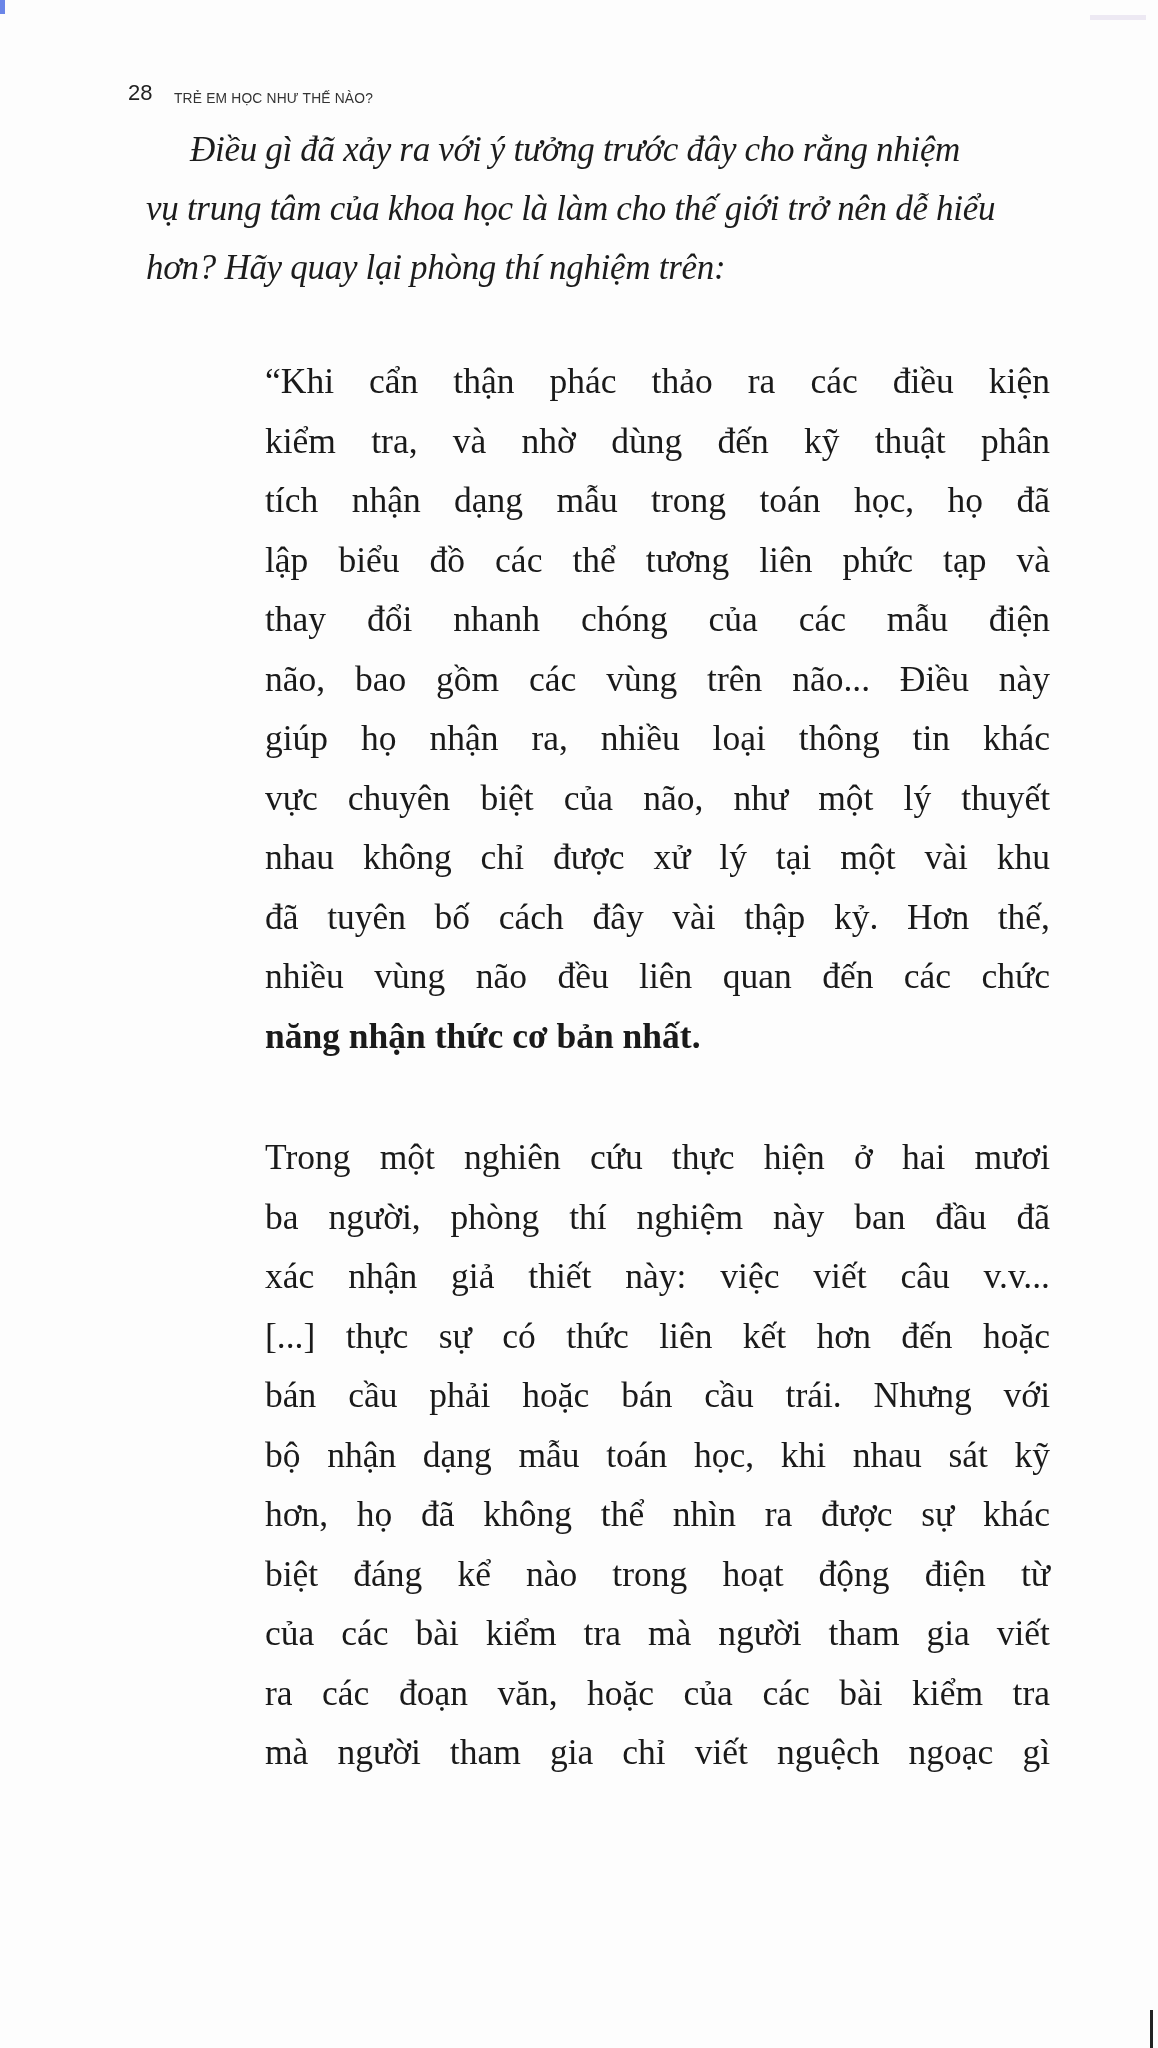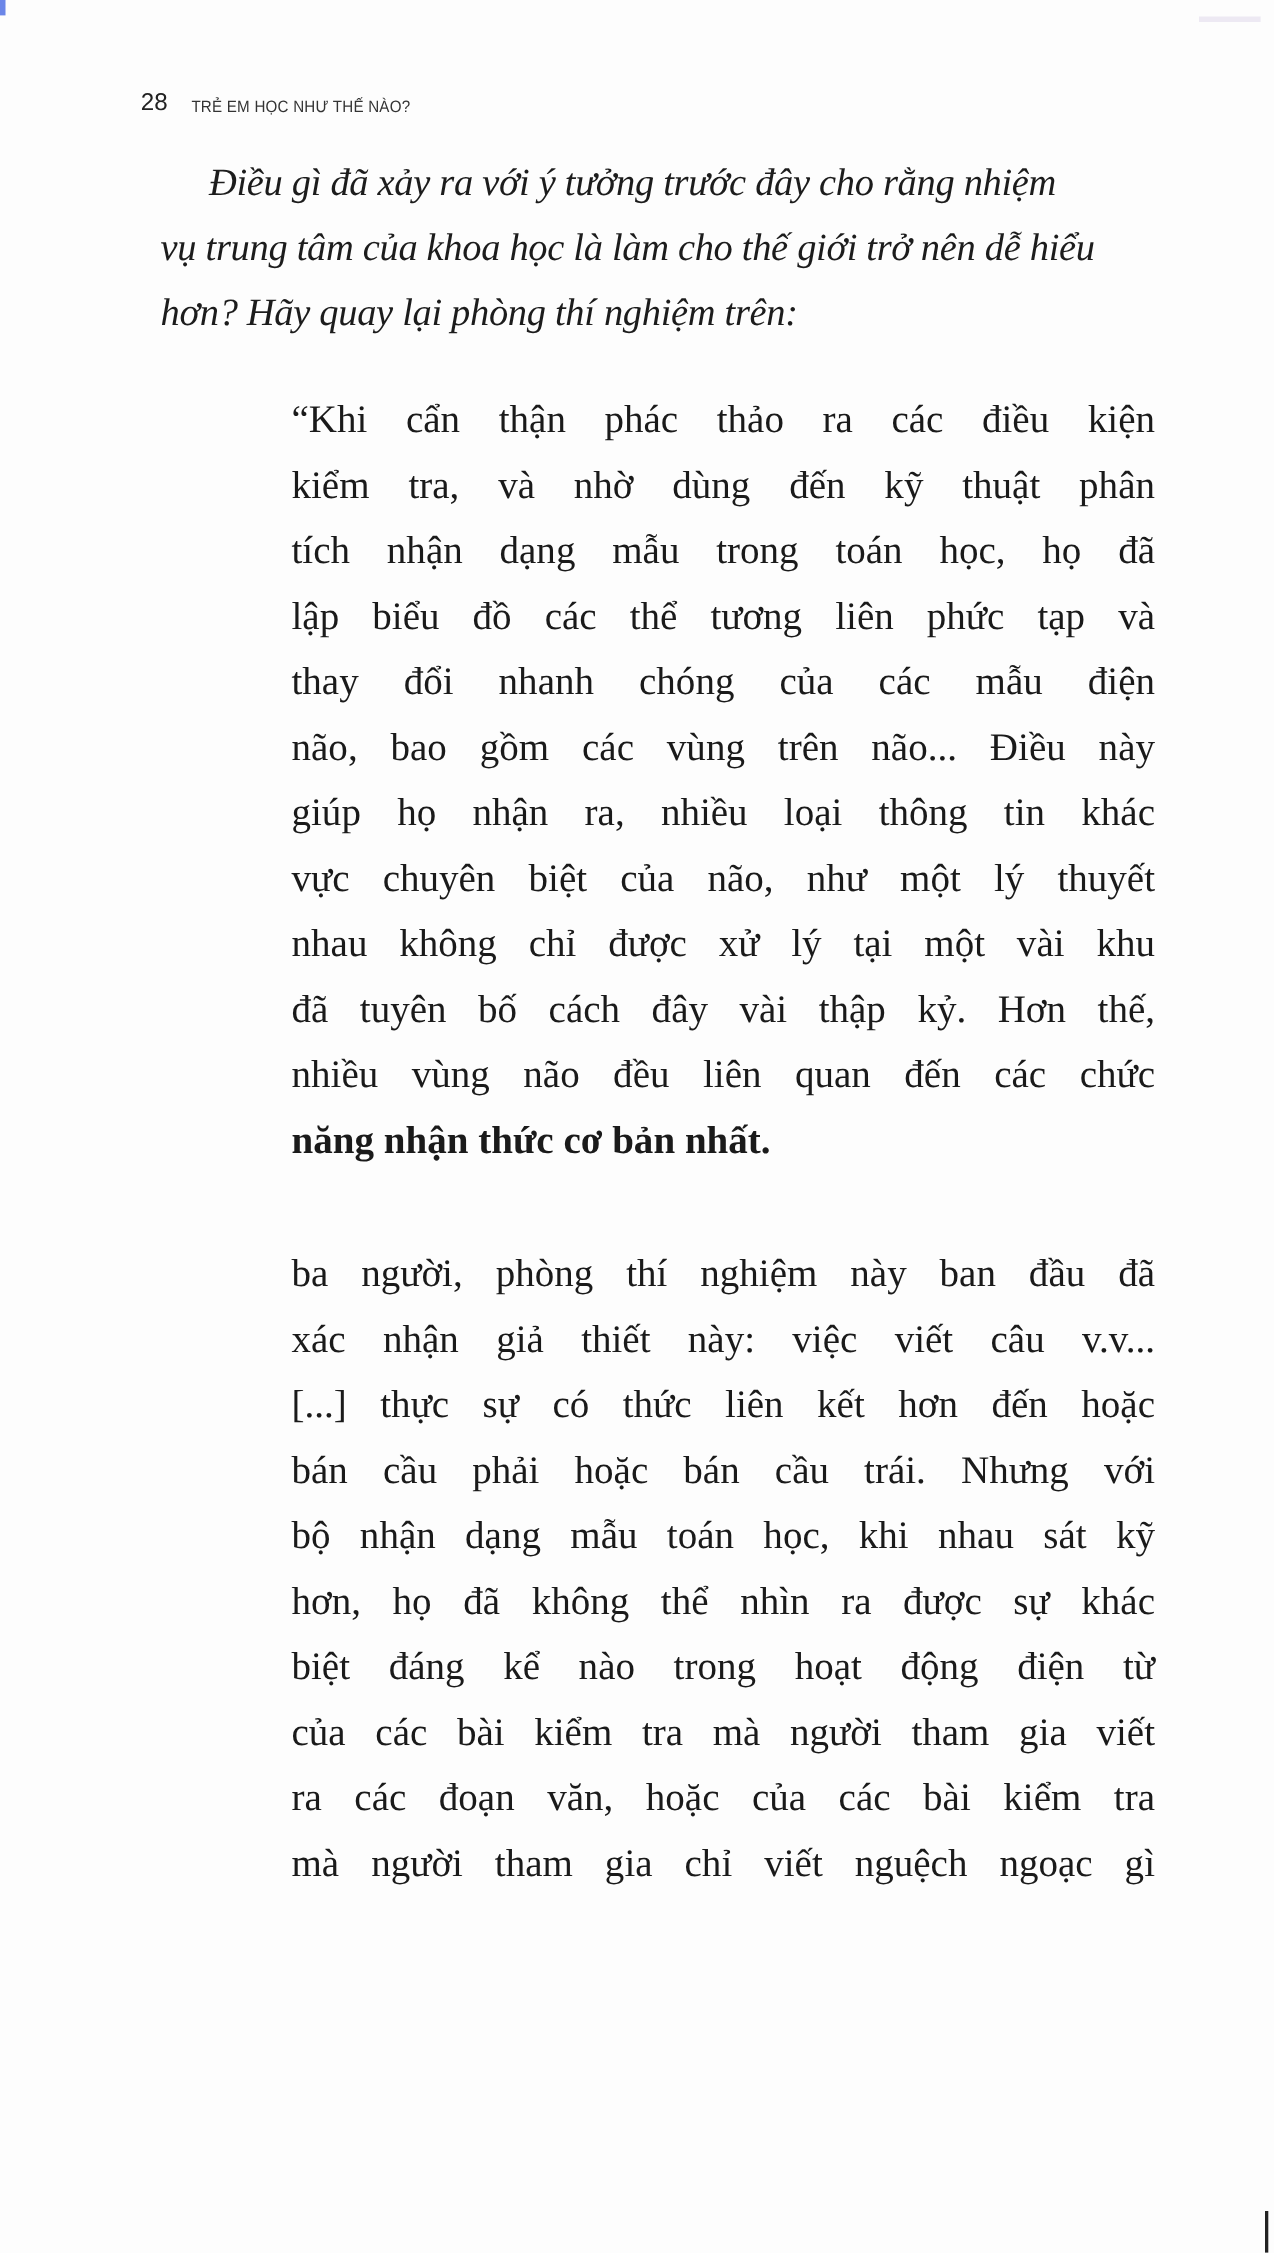--- a/index.html
+++ b/index.html
@@ -23,21 +23,21 @@
   }
   .running-head {
     position: absolute; left: 128px; top: 80px;
     display: flex; align-items: flex-end; gap: 22px;
     font-family: "Liberation Sans", "DejaVu Sans", sans-serif;
   }
   .page-number { font-size: 22px; color: #222; }
   .running-title { font-size: 15px; color: #333; letter-spacing: 0.2px; transform: scaleX(0.92); transform-origin: left; }
 
   .intro {
-    position: absolute; left: 146px; top: 136px; width: 952px;
+    position: absolute; left: 146px; top: 120px; width: 952px;
     font-style: italic; font-size: 35px; line-height: 59px;
     color: #1c1c1c; letter-spacing: -0.3px;
   }
   .intro .indent { display: inline-block; width: 44px; }
   .intro-line { display: block; white-space: nowrap; }
 
   .quote {
     position: absolute; left: 265px; top: 352px; width: 785px;
     font-size: 35.5px; line-height: 59.5px; color: #1a1a1a;
   }
@@ -73,20 +73,21 @@
     <span class="q-line">não, bao gồm các vùng trên não... Điều này</span>
     <span class="q-line">giúp họ nhận ra, nhiều loại thông tin khác</span>
     <span class="q-line">vực chuyên biệt của não, như một lý thuyết</span>
     <span class="q-line">nhau không chỉ được xử lý tại một vài khu</span>
     <span class="q-line">đã tuyên bố cách đây vài thập kỷ. Hơn thế,</span>
     <span class="q-line">nhiều vùng não đều liên quan đến các chức</span>
     <span class="q-line last">năng nhận thức cơ bản nhất.</span>
   </div>
   <div class="para-gap"></div>
   <div>
+    <span class="q-line">Trong một nghiên cứu thực hiện ở hai mươi</span>
     <span class="q-line">ba người, phòng thí nghiệm này ban đầu đã</span>
     <span class="q-line">xác nhận giả thiết này: việc viết câu v.v...</span>
     <span class="q-line">[...] thực sự có thức liên kết hơn đến hoặc</span>
     <span class="q-line">bán cầu phải hoặc bán cầu trái. Nhưng với</span>
     <span class="q-line">bộ nhận dạng mẫu toán học, khi nhau sát kỹ</span>
     <span class="q-line">hơn, họ đã không thể nhìn ra được sự khác</span>
     <span class="q-line">biệt đáng kể nào trong hoạt động điện từ</span>
     <span class="q-line">của các bài kiểm tra mà người tham gia viết</span>
     <span class="q-line">ra các đoạn văn, hoặc của các bài kiểm tra</span>
     <span class="q-line">mà người tham gia chỉ viết nguệch ngoạc gì</span>

